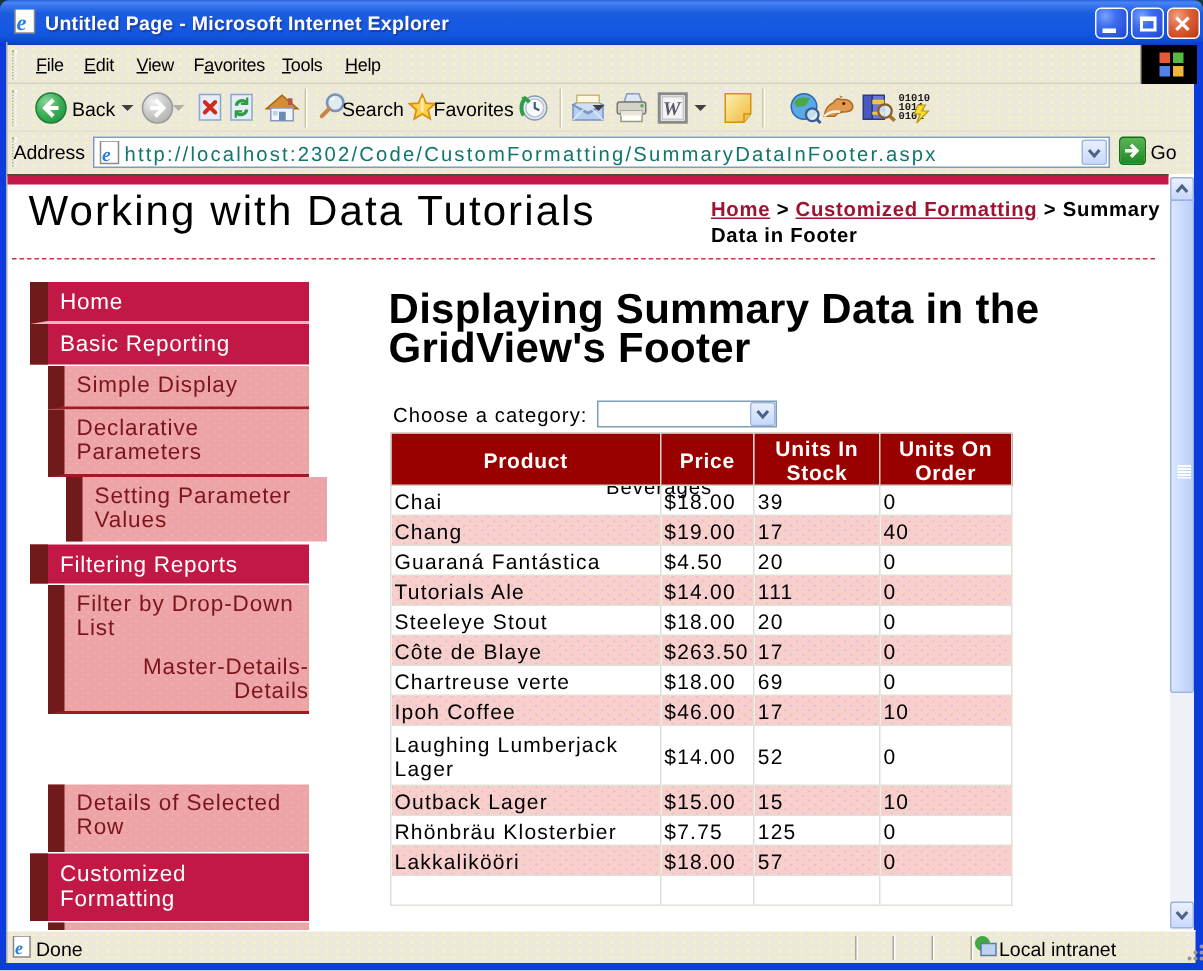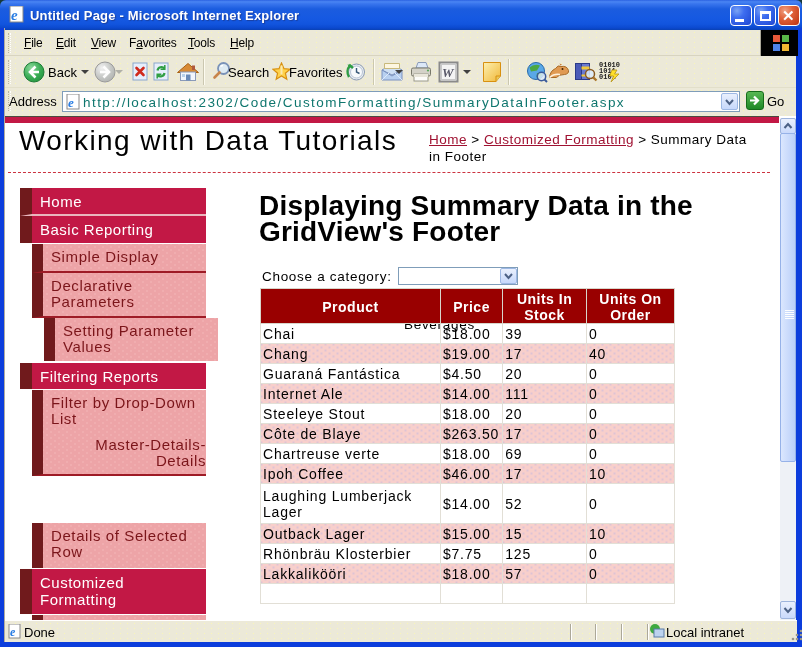--- a/index.html
+++ b/index.html
@@ -34,21 +34,21 @@
 #addrlabel{left:4px;top:6px;font-size:13px;color:#000;}
 #addrinput{left:57px;top:3px;width:678px;height:21px;background:#fff;border:1px solid #7f9db9;}
 #addrtext{left:20px;top:3px;font-size:13.5px;letter-spacing:1.45px;color:#0f766e;white-space:nowrap;}
 #addrdrop{right:1px;top:1px;width:17px;height:17px;background:linear-gradient(180deg,#e9f0fd,#c6d8fb);border:1px solid #9db8e4;border-radius:2px;}
 #gobtn{left:741px;top:3px;width:18px;height:19px;border-radius:3px;background:linear-gradient(180deg,#58b753,#1e8926);border:1px solid #156c1a;}
 #gotext{left:762px;top:6px;font-size:13px;}
 
 #redbar{left:5px;top:116px;width:774px;height:7px;background:#c21845;border-top:1px solid #4a4a40;z-index:5;}
 #content{left:5px;top:118px;width:670px;height:502px;background:#fff;}
 #h1{left:14px;top:7px;font-size:28px;letter-spacing:1.4px;color:#000;}
-#crumb{left:424px;top:13px;width:318px;font-size:13.5px;font-weight:normal;line-height:17px;letter-spacing:.5px;color:#000;}
+#crumb{left:469px;top:13px;width:318px;font-size:13.5px;font-weight:bold;line-height:17px;letter-spacing:.5px;color:#000;}
 #crumb a{color:#a01232;text-decoration:underline;}
 #dashline{left:3px;top:54px;width:762px;border-top:1px dashed #cc3340;}
 
 .m1{left:15px;width:186px;border-left:12px solid #701a1c;background:#c21845;color:#fff;font-size:15px;letter-spacing:.5px;}
 .m2{left:27px;width:174px;border-left:11px solid #701a1c;background-color:#eda4a7;background-image:radial-gradient(#f3b4b6 0.7px,rgba(0,0,0,0) 1px),radial-gradient(#f3b4b6 0.7px,rgba(0,0,0,0) 1px);background-size:8px 6px;background-position:0 0,4px 3px;color:#7b151a;font-size:15px;letter-spacing:.6px;}
 .mtxt1{padding:5px 0 0 8px;}
 .mtxt2{padding:5px 0 0 8px;line-height:16px;}
 
 #h2{left:254px;top:75px;width:470px;font-size:28px;font-weight:bold;line-height:26px;letter-spacing:.2px;color:#000;}
 #chooselabel{left:257px;top:151px;font-size:13.5px;letter-spacing:.7px;color:#000;}
@@ -335,21 +335,21 @@
           <td class="r">17</td>
           <td class="r">40</td>
         </tr>
   <tr>
           <td>Guaraná Fantástica</td>
           <td class="r">$4.50</td>
           <td class="r">20</td>
           <td class="r">0</td>
         </tr>
   <tr class="alt">
-          <td>Internet Ale</td>
+          <td>Tutorials Ale</td>
           <td class="r">$14.00</td>
           <td class="r">111</td>
           <td class="r">0</td>
         </tr>
   <tr>
           <td>Steeleye Stout</td>
           <td class="r">$18.00</td>
           <td class="r">20</td>
           <td class="r">0</td>
         </tr>

